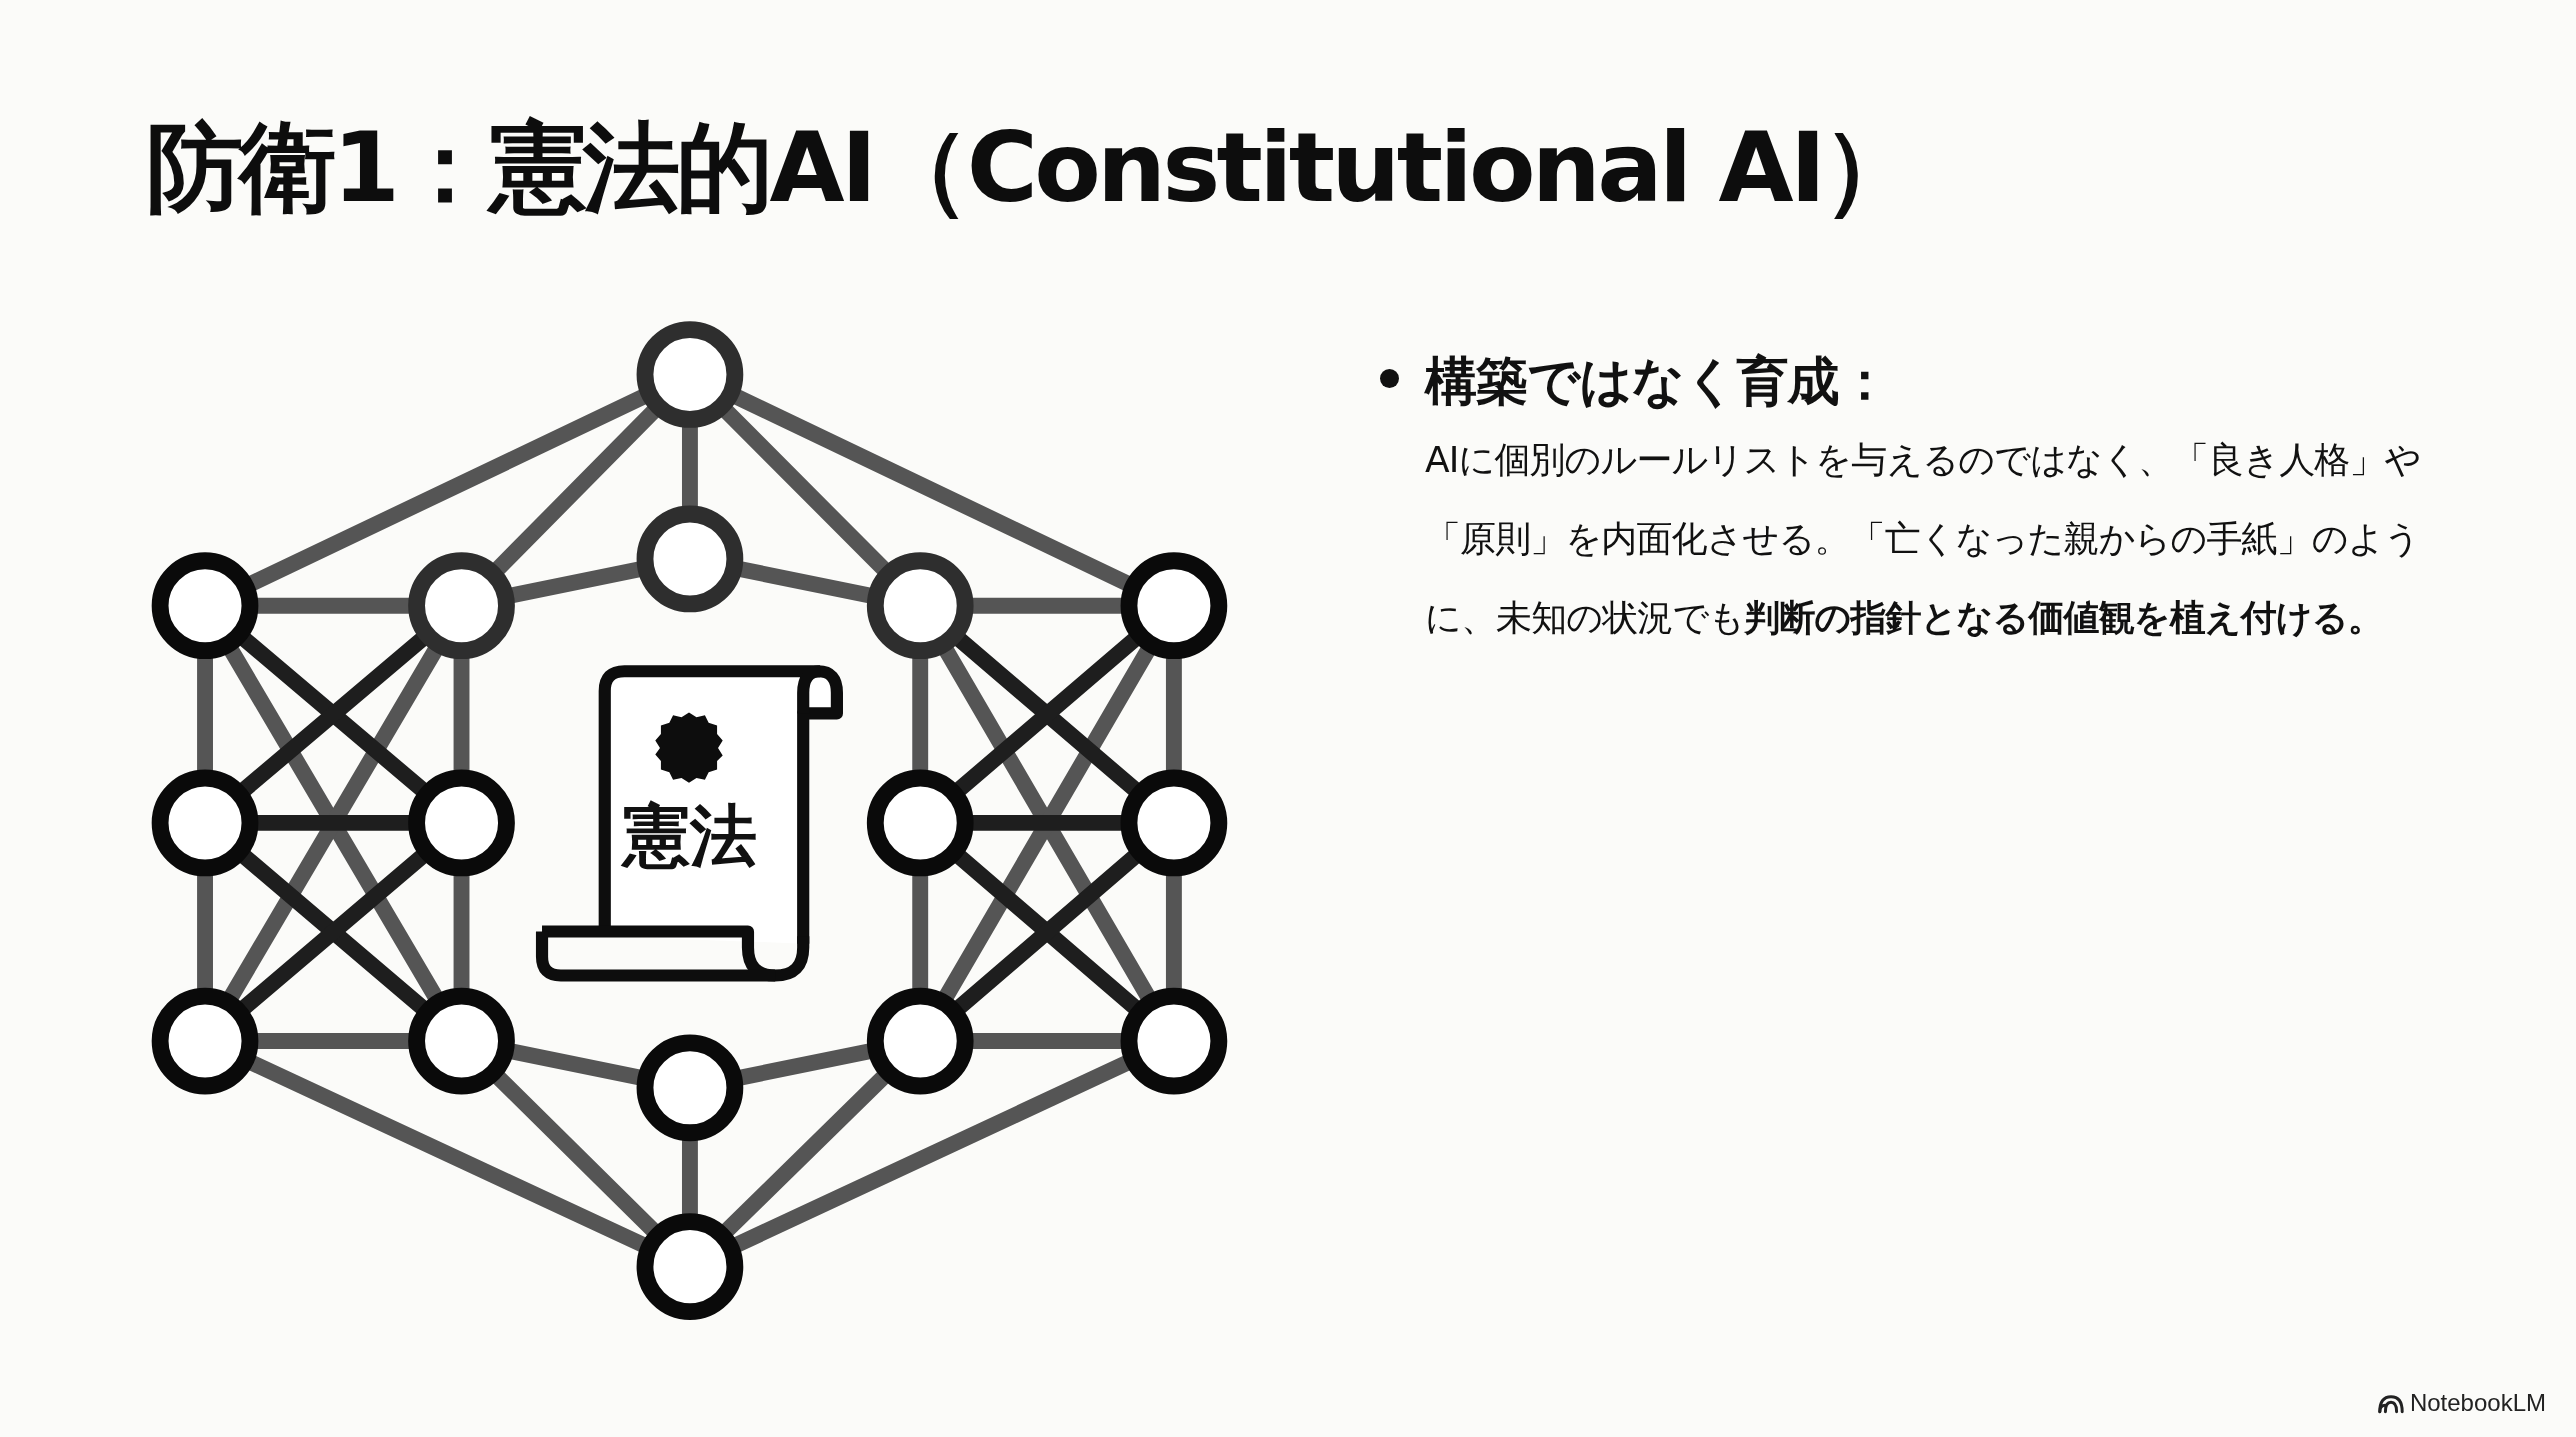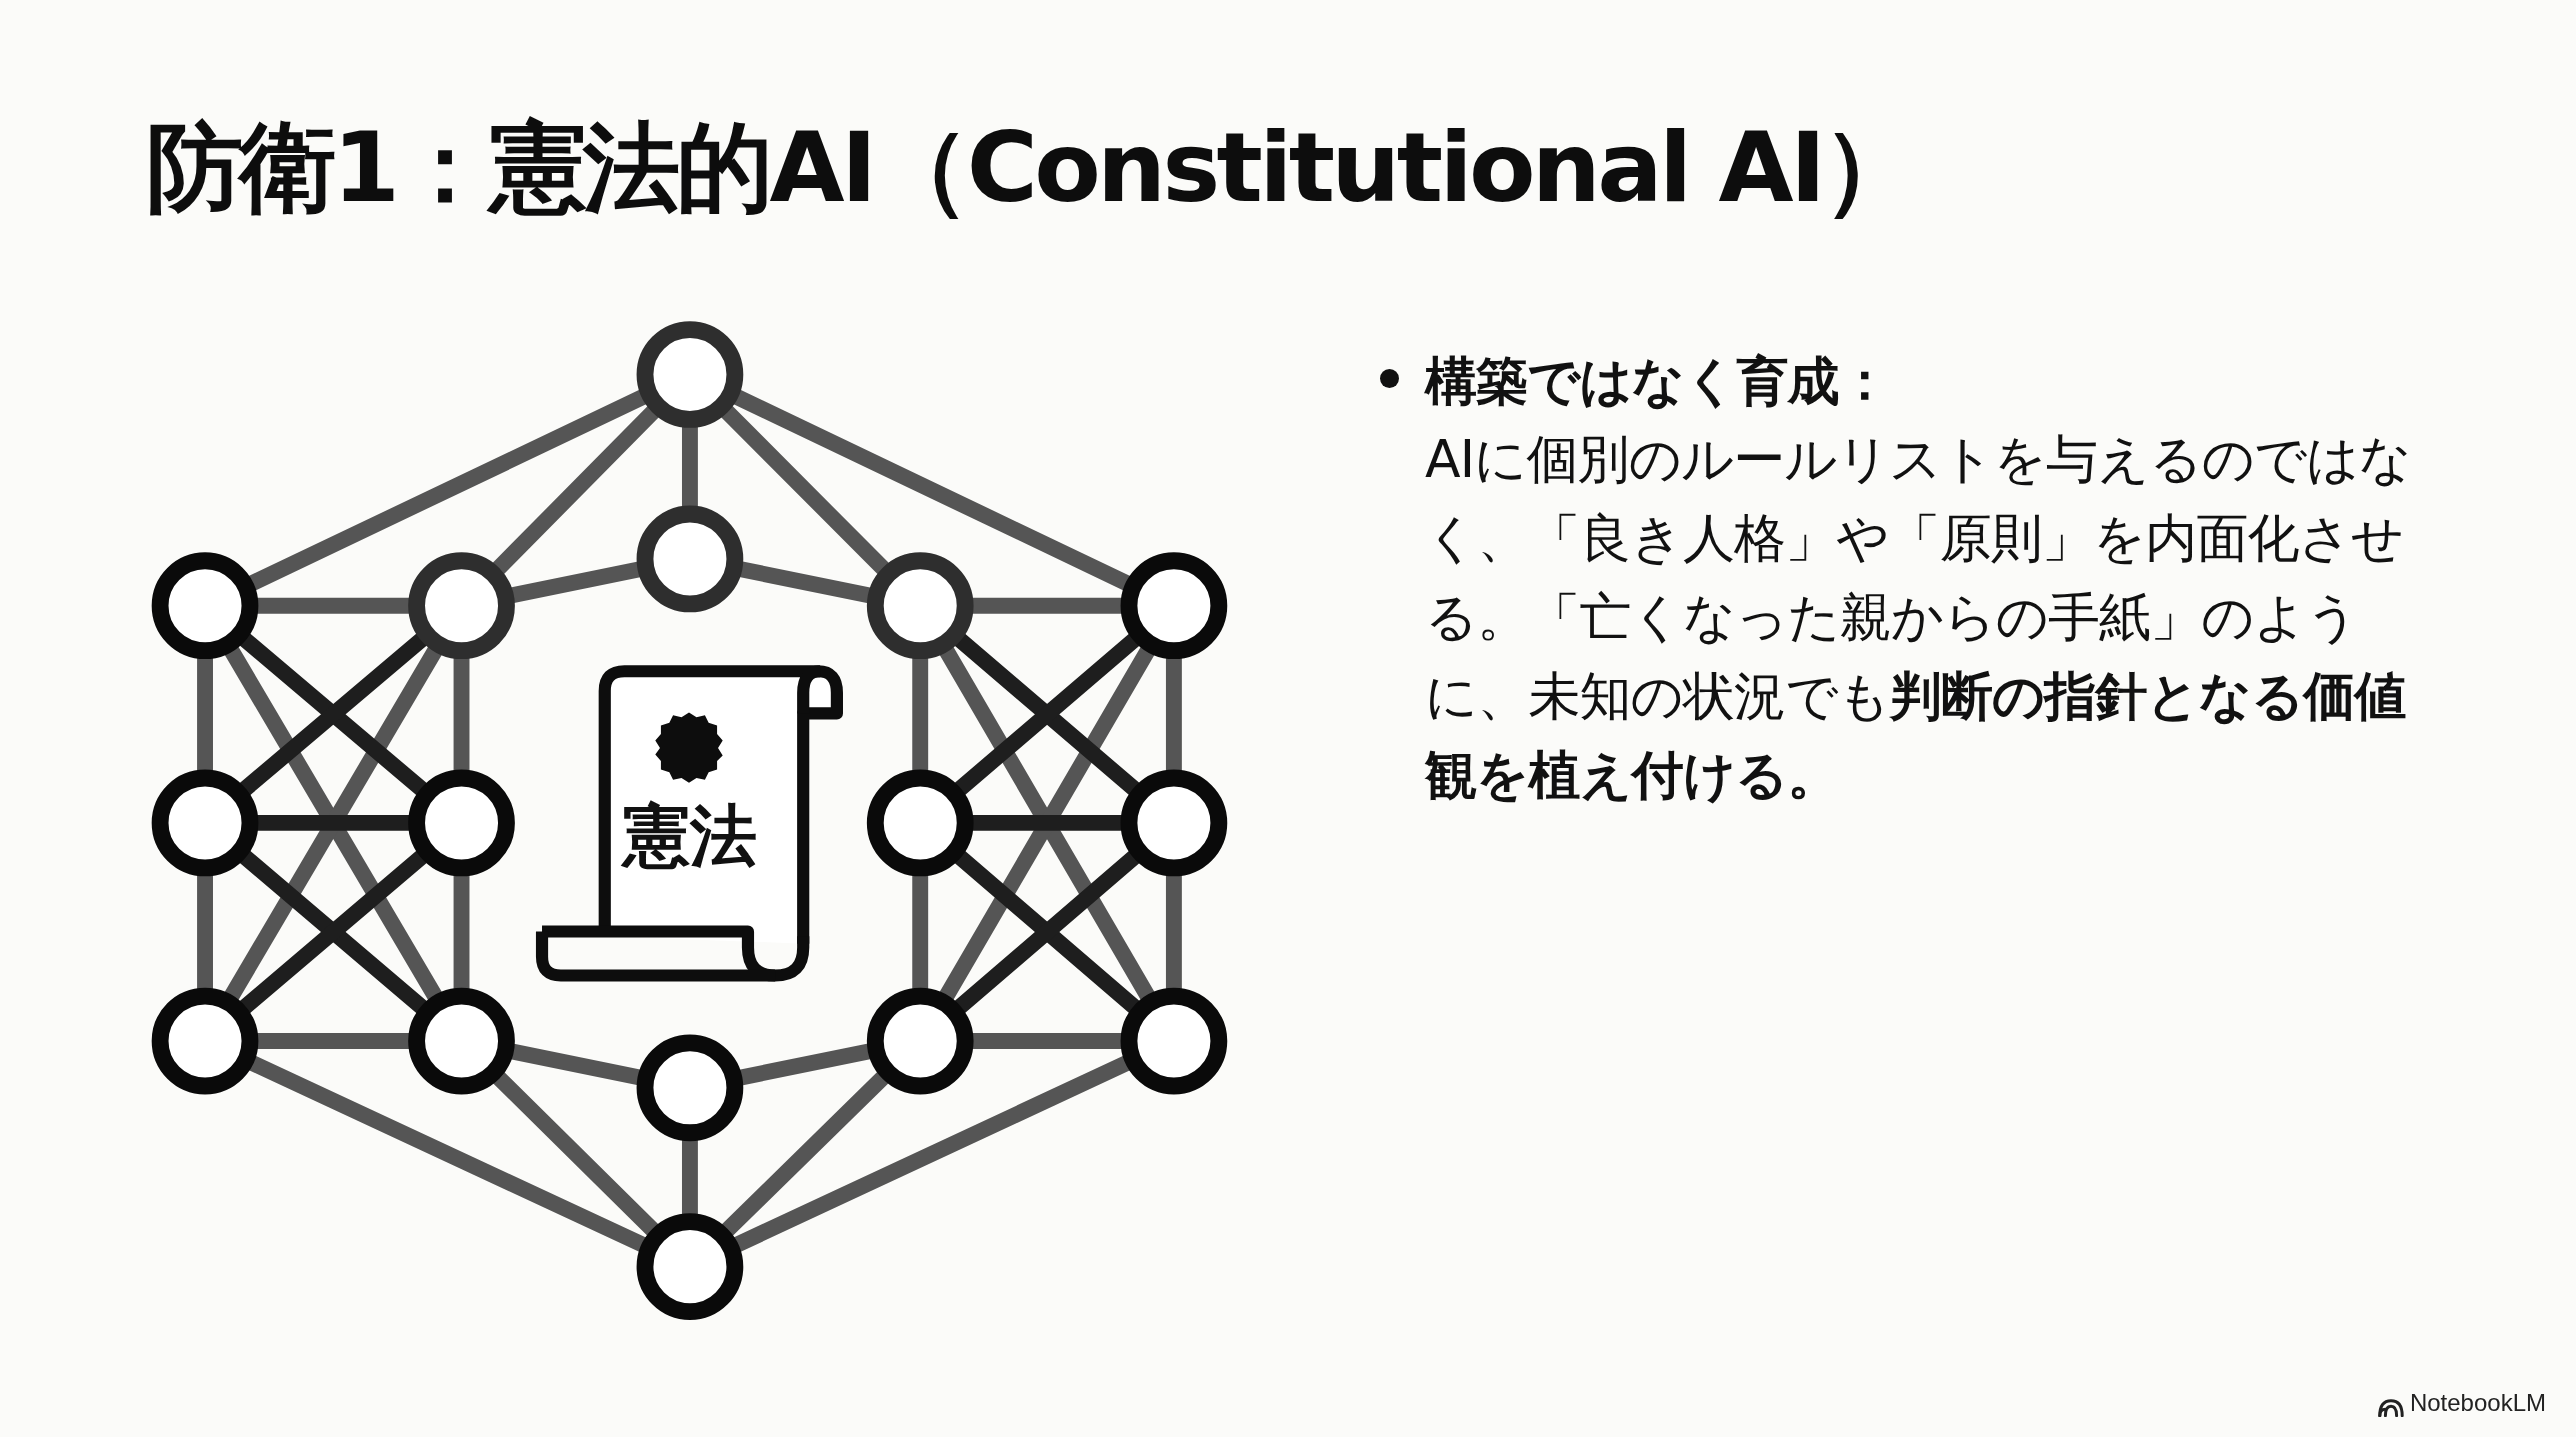--- a/index.html
+++ b/index.html
@@ -23,25 +23,25 @@
     font-size: 67px; font-weight: bold; color: #111; line-height: 1;
   }
   .content { position: absolute; left: 1374px; top: 323px; width: 1067px; }
   .section { position: relative; padding-left: 51px; }
   .section + .section { margin-top: 92px; }
   .bullet {
     position: absolute; left: 5.6px; top: 26px; width: 19px; height: 19px;
     border-radius: 50%; background: #111;
   }
   .heading { font-size: 52px; font-weight: bold; line-height: 77px; letter-spacing: -0.9px; margin-top: 20px; }
-  .body { font-size: 52px; line-height: 79px; letter-spacing: -0.9px; width: 1002px; }
+  .body { font-size: 36px; line-height: 79px; letter-spacing: -0.9px; width: 1002px; }
   .body b { font-weight: bold; }
   .brand {
     position: absolute; right: 30px; bottom: 20.6px;
-    display: flex; align-items: flex-end; gap: 5px;
+    display: flex; align-items: center; gap: 5px;
     font-size: 24px; color: #222; font-family: "Liberation Sans", sans-serif;
   }
 </style>
 </head>
 <body>
 
 <div class="slide">
 
   <div class="title">防衛1：憲法的AI（Constitutional AI）</div>
 

